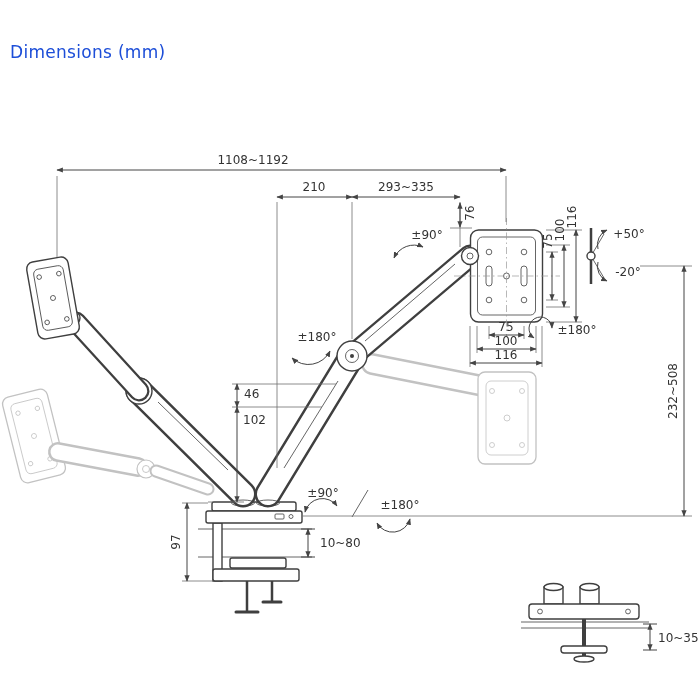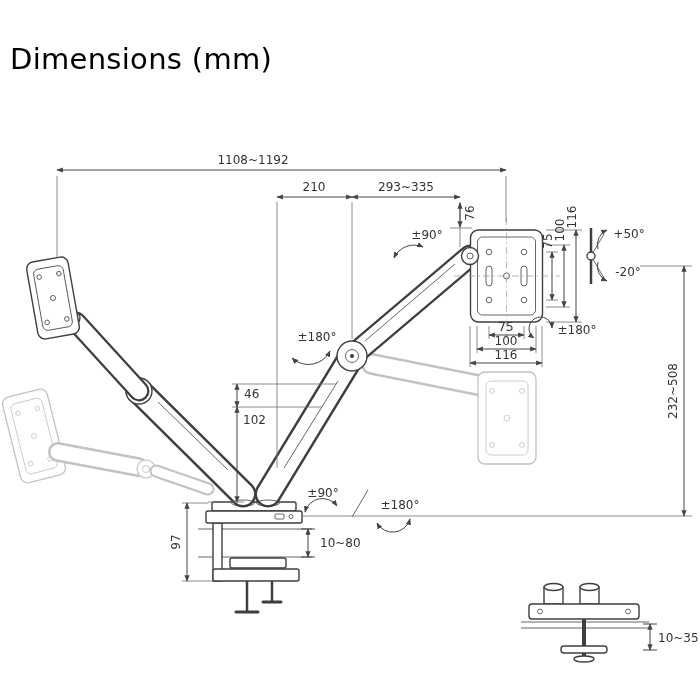--- a/index.html
+++ b/index.html
@@ -1,18 +1,18 @@
 <!DOCTYPE html>
 <html><head>
 <meta charset="utf-8">
 <style>
   html,body{margin:0;padding:0;background:#fff;width:700px;height:700px;
     font-family:"DejaVu Sans",sans-serif;}
   .canvas{position:relative;width:700px;height:700px;background:#fff;overflow:hidden;}
-  .title{position:absolute;left:10px;top:42px;font-size:29px;color:#000000;
+  .title{position:absolute;left:10px;top:42px;font-size:17px;color:#1d4ed8;
     font-weight:500;letter-spacing:.3px;}
   svg{position:absolute;left:0;top:0;}
   .lbl{font-size:12px;fill:#333;text-anchor:middle;font-family:"DejaVu Sans",sans-serif;}
   .lbls{font-size:12px;fill:#333;text-anchor:start;font-family:"DejaVu Sans",sans-serif;}
   .ext{stroke:#6e6e6e;stroke-width:.8;fill:none;}
   .dim{stroke:#444;stroke-width:1;fill:none;}
   .part{stroke:#3f3f3f;stroke-width:1.4;fill:#fff;}
   .thin{stroke:#3f3f3f;stroke-width:.8;fill:none;}
   .dash{stroke:#999;stroke-width:.7;fill:none;stroke-dasharray:7 3 1.5 3;}
 </style>

